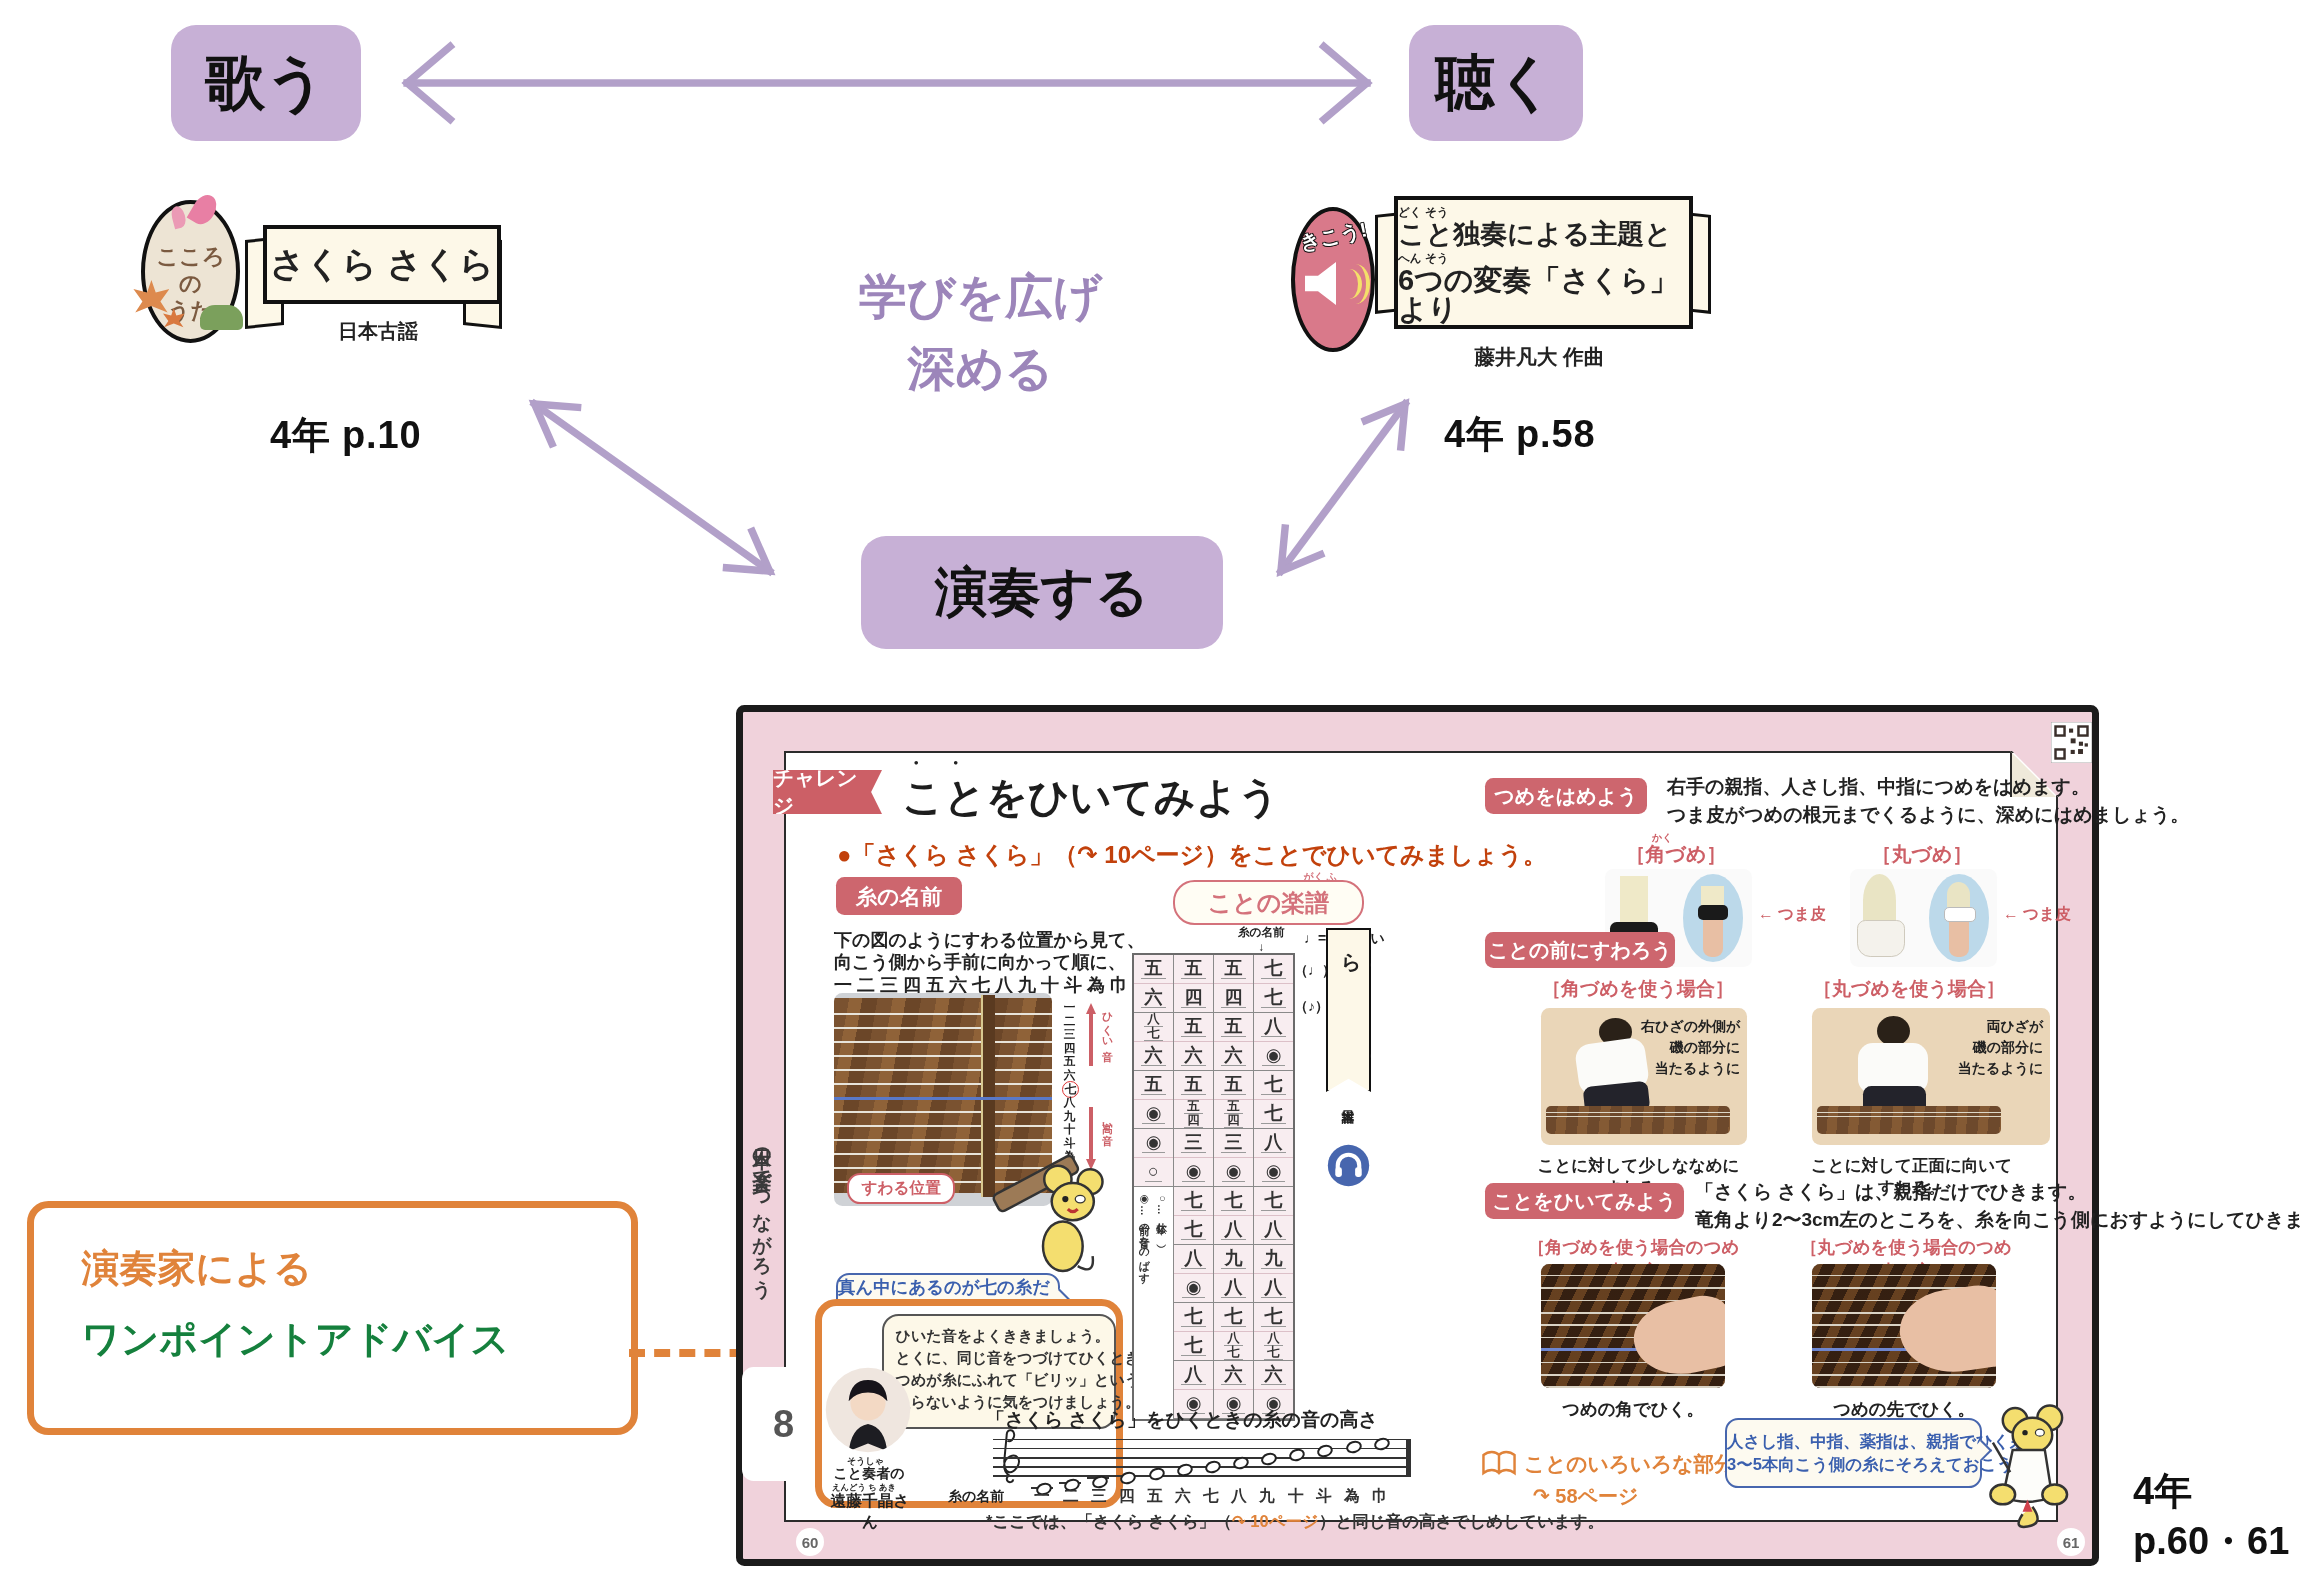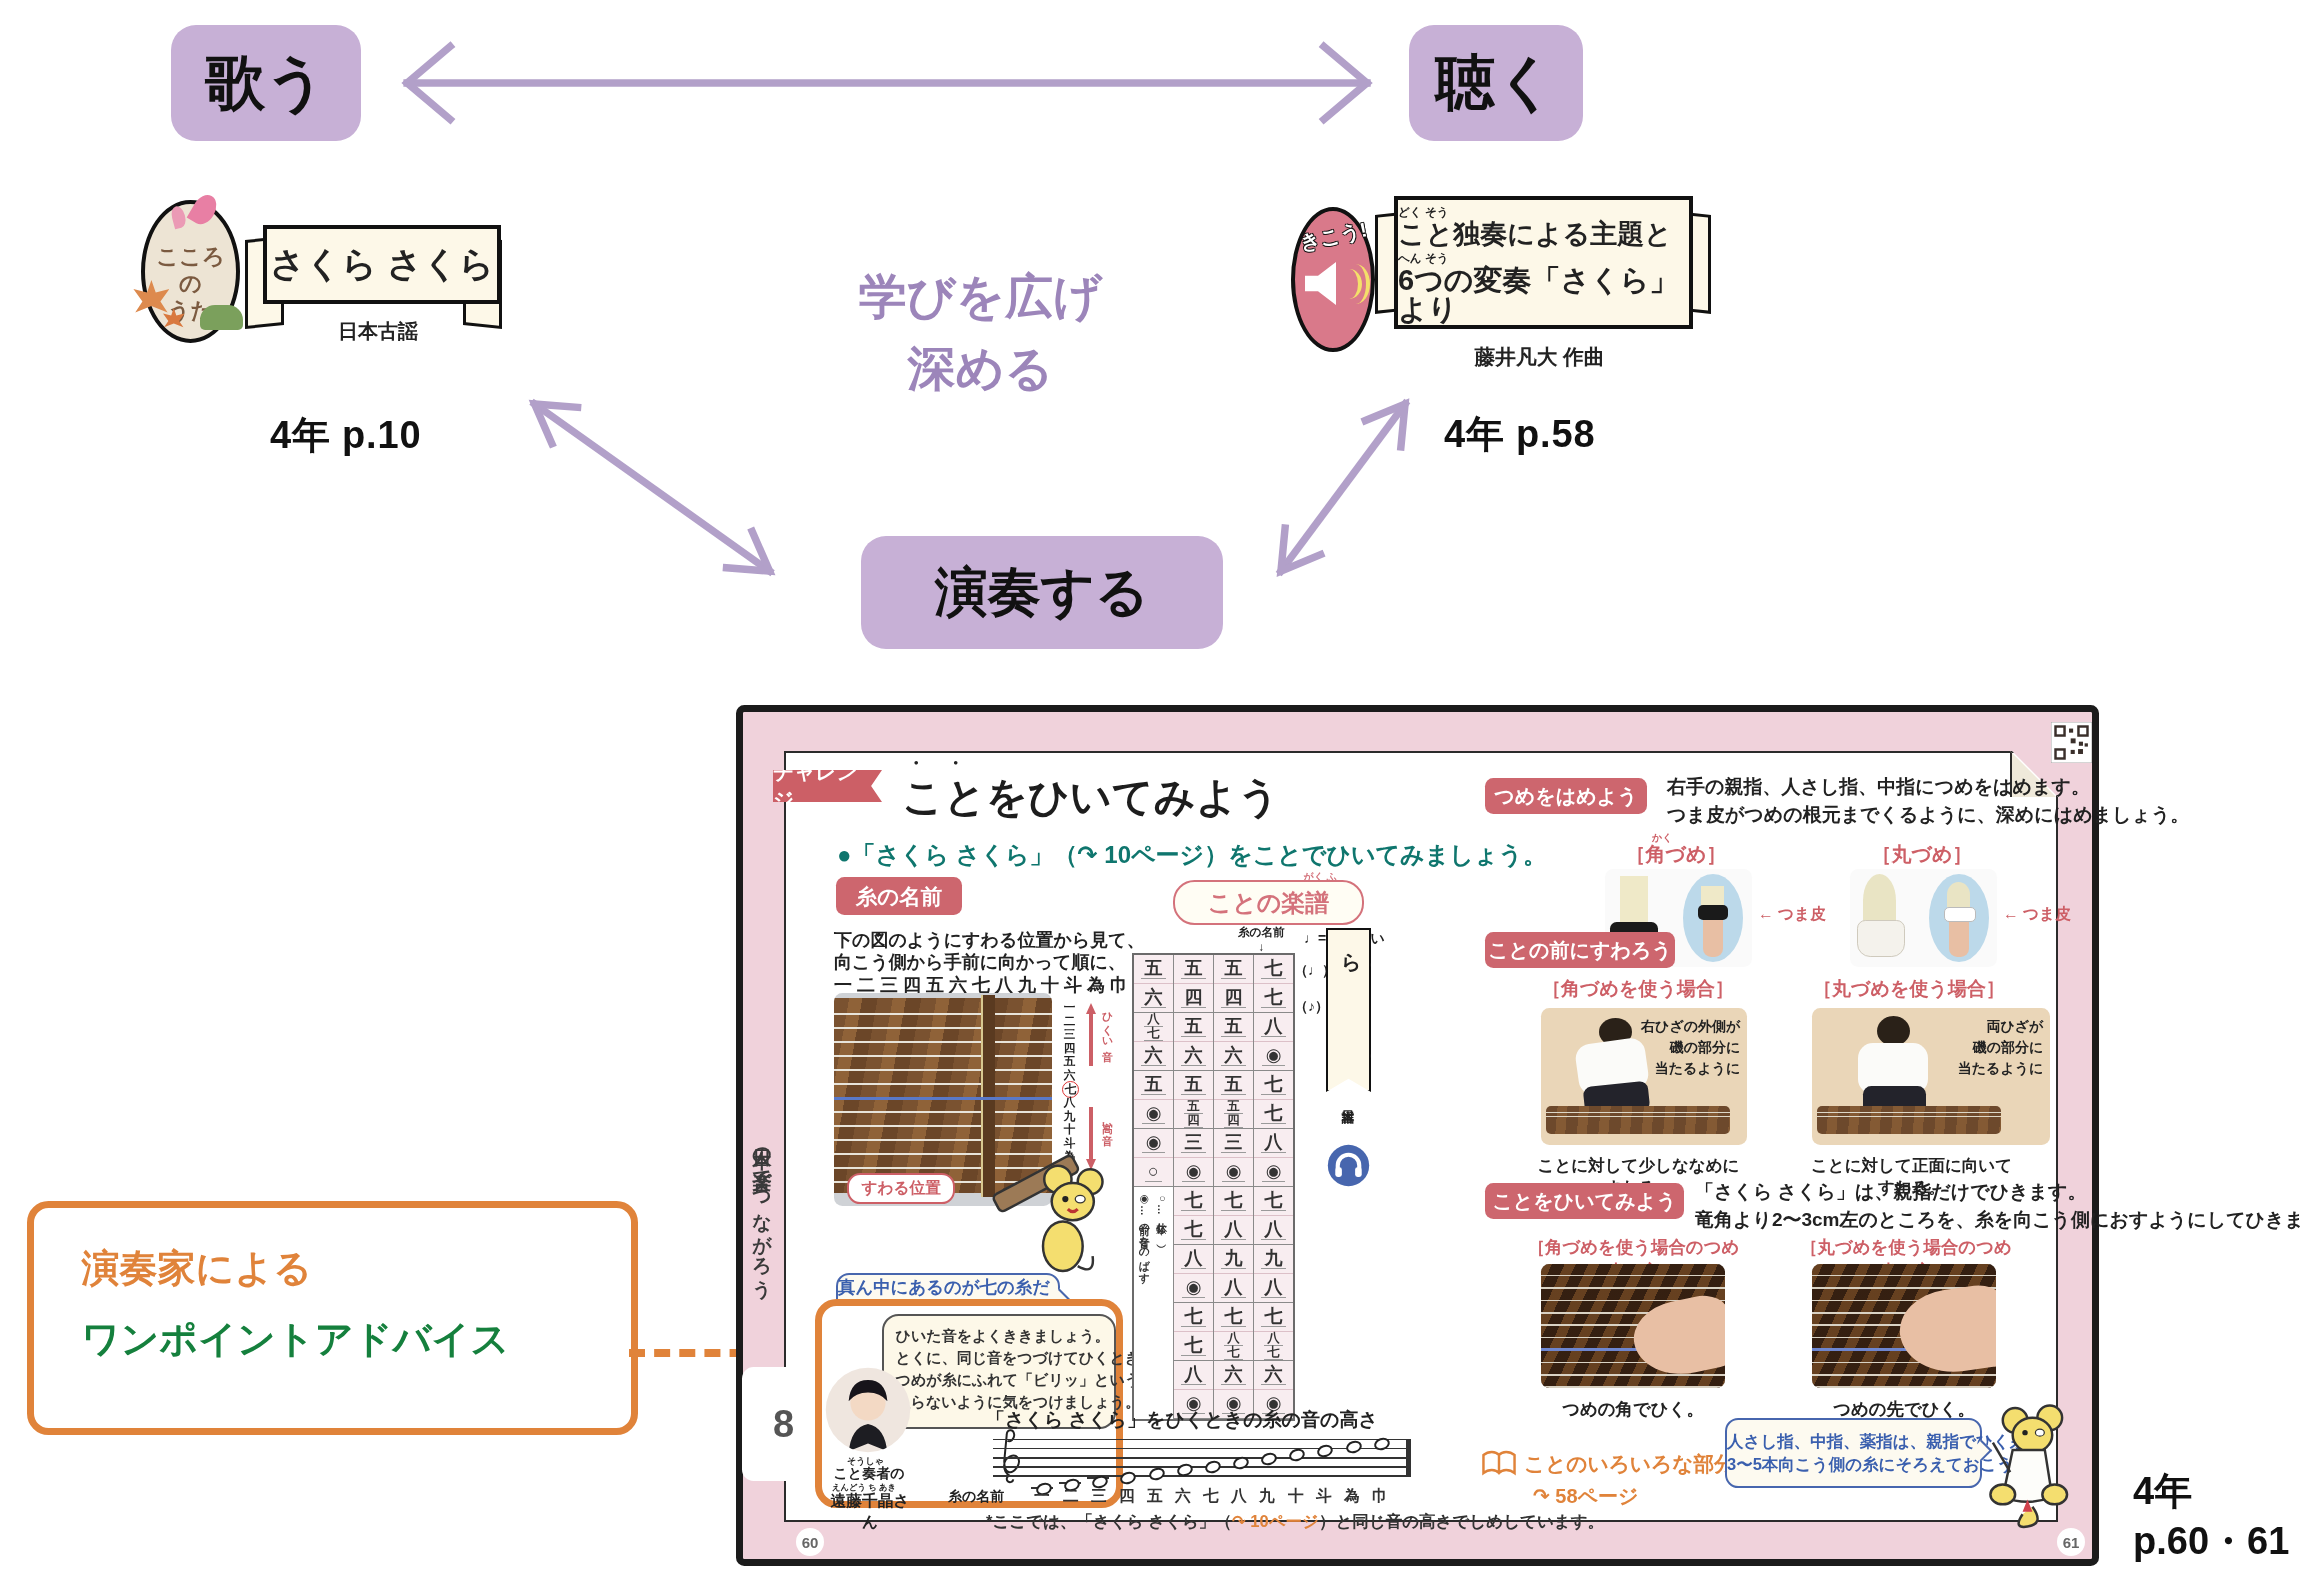--- a/index.html
+++ b/index.html
@@ -9,21 +9,21 @@
   .ctr{display:flex;align-items:center;justify-content:center;}
   
   .node{background:#c7b0d6;border-radius:25px;font-weight:800;color:#111;}
   .purple-txt{color:#9c85ba;font-weight:800;}
   .badge{border:4.1px solid #111;border-radius:50%;}
   .banner-main{background:#fdf8e8;border:4.1px solid #111;z-index:2;}
   .tail{position:absolute;background:#fdf8e8;border:3.3px solid #111;z-index:1;}
   .pageref{font-weight:700;color:#111;letter-spacing:0.8px;}
   
   .sheet-label{background:#cd666e;color:#fff;font-weight:700;border-radius:8.3px;}
-  .redtxt{color:#0f766e;font-weight:700;}
+  .redtxt{color:#c2410c;font-weight:700;}
   .orangetxt{color:#e0833a;font-weight:700;}
   .bluebubble{background:#fdfaf0;border:2.5px solid #4766ae;border-radius:13.2px;color:#3a5fae;font-weight:700;}
   .ln{white-space:nowrap;}
   .vert{writing-mode:vertical-rl;text-orientation:upright;}
   .pillwhite{background:#fff;border:2.5px solid #cd5f66;border-radius:13.2px;color:#cd5f66;font-weight:700;}
   
   #score-grid{display:flex;border:2.5px solid #6b6b6b;background:#fff;}
   .score-col{width:39px;display:flex;flex-direction:column;border-right:1.7px solid #8a8a8a;}
   .score-col:last-child{border-right:none;}
   .score-cell{height:28px;background:#f8edf0;border-bottom:0.8px solid #dcc0c8;
@@ -149,21 +149,21 @@
 <div class="abs ctr" style="left:742px;top:1367px;width:83px;height:114px;background:#fff;border-radius:11.6px;">
   <span style="font-size:38px;font-weight:700;color:#555;">8</span>
 </div>
 <div class="abs ctr" style="left:796px;top:1528px;width:28px;height:28px;background:#fff;border-radius:50%;">
   <span style="font-size:15px;font-weight:700;color:#666;">60</span>
 </div>
 <div class="abs ctr" style="left:2057px;top:1528px;width:28px;height:28px;background:#fff;border-radius:50%;">
   <span style="font-size:15px;font-weight:700;color:#666;">61</span>
 </div>
 
-<div class="abs ctr" style="left:773px;top:770px;width:109px;height:32px;background:#cc5f66;clip-path:polygon(0 0,100% 0,90% 50%,100% 100%,0 100%);filter:drop-shadow(-5px 5.8px 0 #3b3430);">
+<div class="abs ctr" style="left:773px;top:770px;width:109px;height:44px;background:#cc5f66;clip-path:polygon(0 0,100% 0,90% 50%,100% 100%,0 100%);filter:drop-shadow(-5px 5.8px 0 #3b3430);">
   <span style="color:#fff;font-weight:700;font-size:20.7px;padding-right:8.3px;">チャレンジ</span>
 </div>
 <div class="abs" style="left:907px;top:751px;font-size:18px;font-weight:800;letter-spacing:21.5px;color:#222;">・・</div>
 <div class="abs" style="left:902px;top:770px;font-size:41px;font-weight:800;color:#1d1d1d;">ことをひいてみよう</div>
 <div class="abs redtxt" style="left:837px;top:839px;font-size:24px;">●「さくら さくら」（↷ 10ページ）をことでひいてみましょう。</div>
 
 <div class="abs sheet-label ctr" style="left:836px;top:877px;width:126px;height:38px;font-size:21.5px;">
   <span>糸の名前</span>
 </div>
 <div class="abs" style="left:834px;top:904px;width:314px;font-size:18px;font-weight:700;line-height:22.3px;padding-top:25px;">

